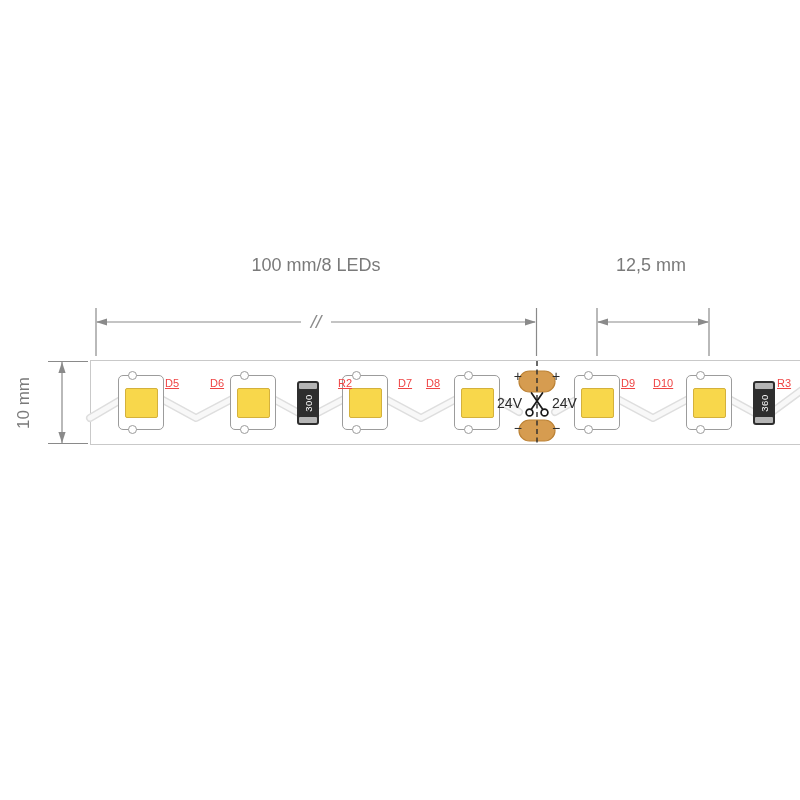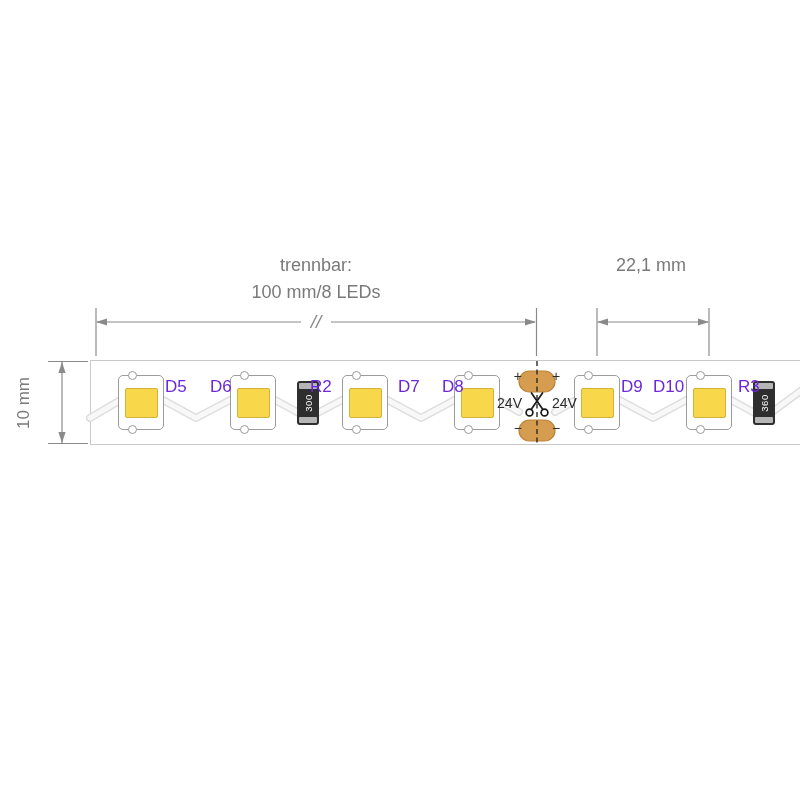--- a/index.html
+++ b/index.html
@@ -27,21 +27,21 @@
            background:#fff; border:1.5px solid #9c9c9c; }
   .notch.top { top:-5px; } .notch.bot { bottom:-5px; }
 
   .resistor { position:absolute; top:381px; width:22px; height:44px; background:#2e2e2e;
               border-radius:3px; }
   .res-cap { position:absolute; left:2px; right:2px; height:6px; background:#b5b5b5; border-radius:1px; }
   .res-cap.top { top:2px; } .res-cap.bot { bottom:2px; }
   .res-value { position:absolute; inset:0; display:flex; align-items:center; justify-content:center;
                transform:rotate(-90deg); color:#fff; font-size:9.5px; letter-spacing:.5px; }
 
-  .comp-label { position:absolute; top:377px; font-size:17px; color:#6d28d9; white-space:nowrap; }
+  .comp-label { position:absolute; top:377px; font-size:11px; color:#ef4444; white-space:nowrap;text-decoration:underline; }
 
   .dim-label { position:absolute; width:250px; text-align:center; font-size:18px; line-height:27px; color:#7a7a7a; }
   .vdim-label { position:absolute; left:-16px; top:393px; width:80px; text-align:center;
                 font-size:17px; color:#7a7a7a; transform:rotate(-90deg); }
   .break-chip { position:absolute; left:301px; top:309px; width:30px; height:25px; line-height:25px;
                 text-align:center; background:#fff; color:#8a8a8a; font-size:19px; font-style:italic; }
 
   .cv { position:absolute; font-size:14px; color:#2b2b2b; width:40px; }
   .cv.left { text-align:right; left:482px; }
   .cv.right { text-align:left; left:552px; }
@@ -91,25 +91,24 @@
       <line x1="48" y1="443.5" x2="88" y2="443.5"></line>
       <line x1="62" y1="362" x2="62" y2="443"></line>
       <polygon points="62,362 58.4,373 65.6,373"></polygon>
       <polygon points="62,443 58.4,432 65.6,432"></polygon>
     </g>
   </svg>
 
   <div class="break-chip">//</div>
 
   <div class="dim-label" style="left:191px; top:252px;">
-    <div>trennbar:</div>
     <div>100 mm/8 LEDs</div>
   </div>
   <div class="dim-label" style="left:526px; top:252px;">
-    <div>22,1 mm</div>
+    <div>12,5 mm</div>
   </div>
   <div class="vdim-label">10 mm</div>
 
   <div class="led" style="left:118px;">
     <span class="notch top"></span>
     <div class="phosphor" style="background-color: rgb(248, 215, 75);"></div>
     <span class="notch bot"></span>
   </div>
   <div class="led" style="left:230px;">
     <span class="notch top"></span>
@@ -144,25 +143,25 @@
   </div>
   <div class="resistor" style="left:753px;">
     <span class="res-cap top"></span>
     <span class="res-value">360</span>
     <span class="res-cap bot"></span>
   </div>
 
   <div class="comp-label" style="left:165px;">D5</div>
   <div class="comp-label" style="left:210px;">D6</div>
   <div class="comp-label" style="left:398px;">D7</div>
-  <div class="comp-label" style="left:442px;">D8</div>
+  <div class="comp-label" style="left:426px;">D8</div>
   <div class="comp-label" style="left:621px;">D9</div>
   <div class="comp-label" style="left:653px;">D10</div>
-  <div class="comp-label" style="left:310px;">R2</div>
-  <div class="comp-label" style="left:738px;">R3</div>
+  <div class="comp-label" style="left:338px;">R2</div>
+  <div class="comp-label" style="left:777px;">R3</div>
 
   <div class="cv left" style="top:368px;">+</div>
   <div class="cv left" style="top:395px;">24V</div>
   <div class="cv left" style="top:420px;">−</div>
   <div class="cv right" style="top:368px;">+</div>
   <div class="cv right" style="top:395px;">24V</div>
   <div class="cv right" style="top:420px;">−</div>
 
 </div>
 

